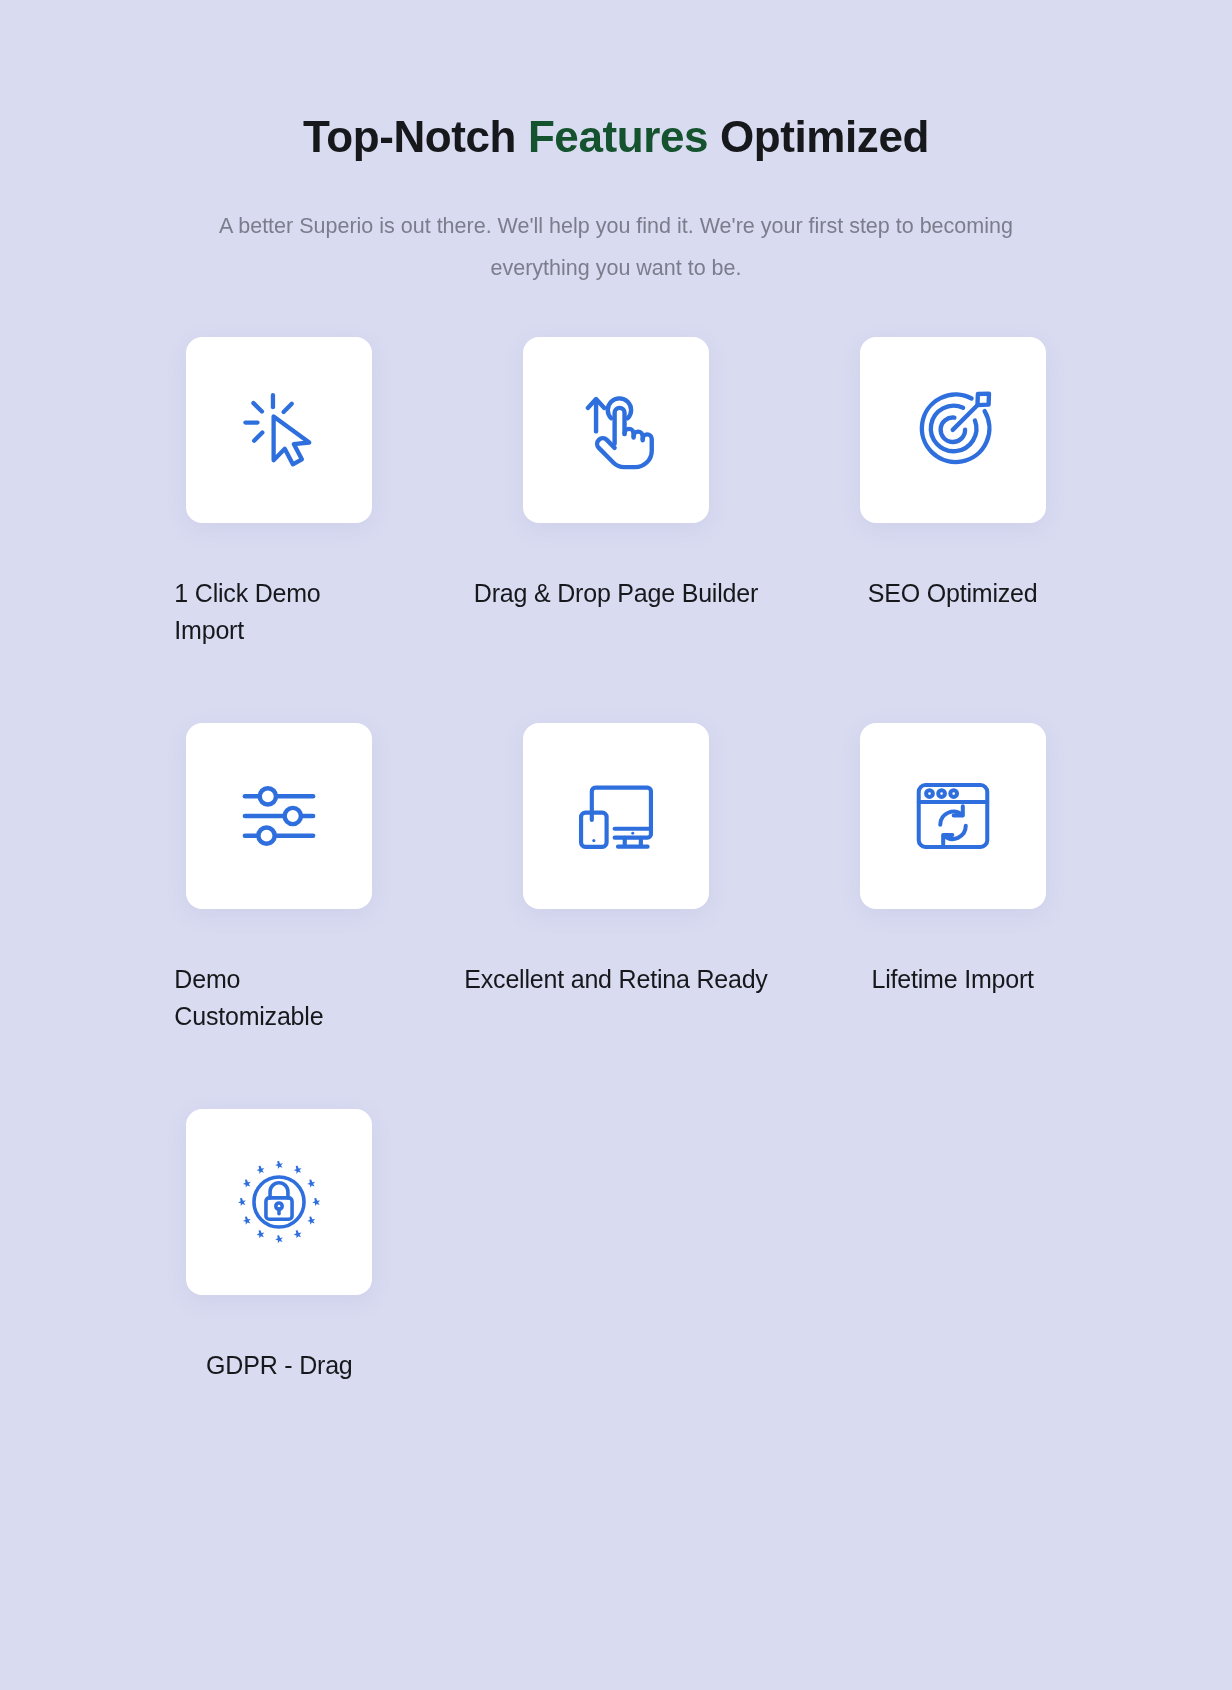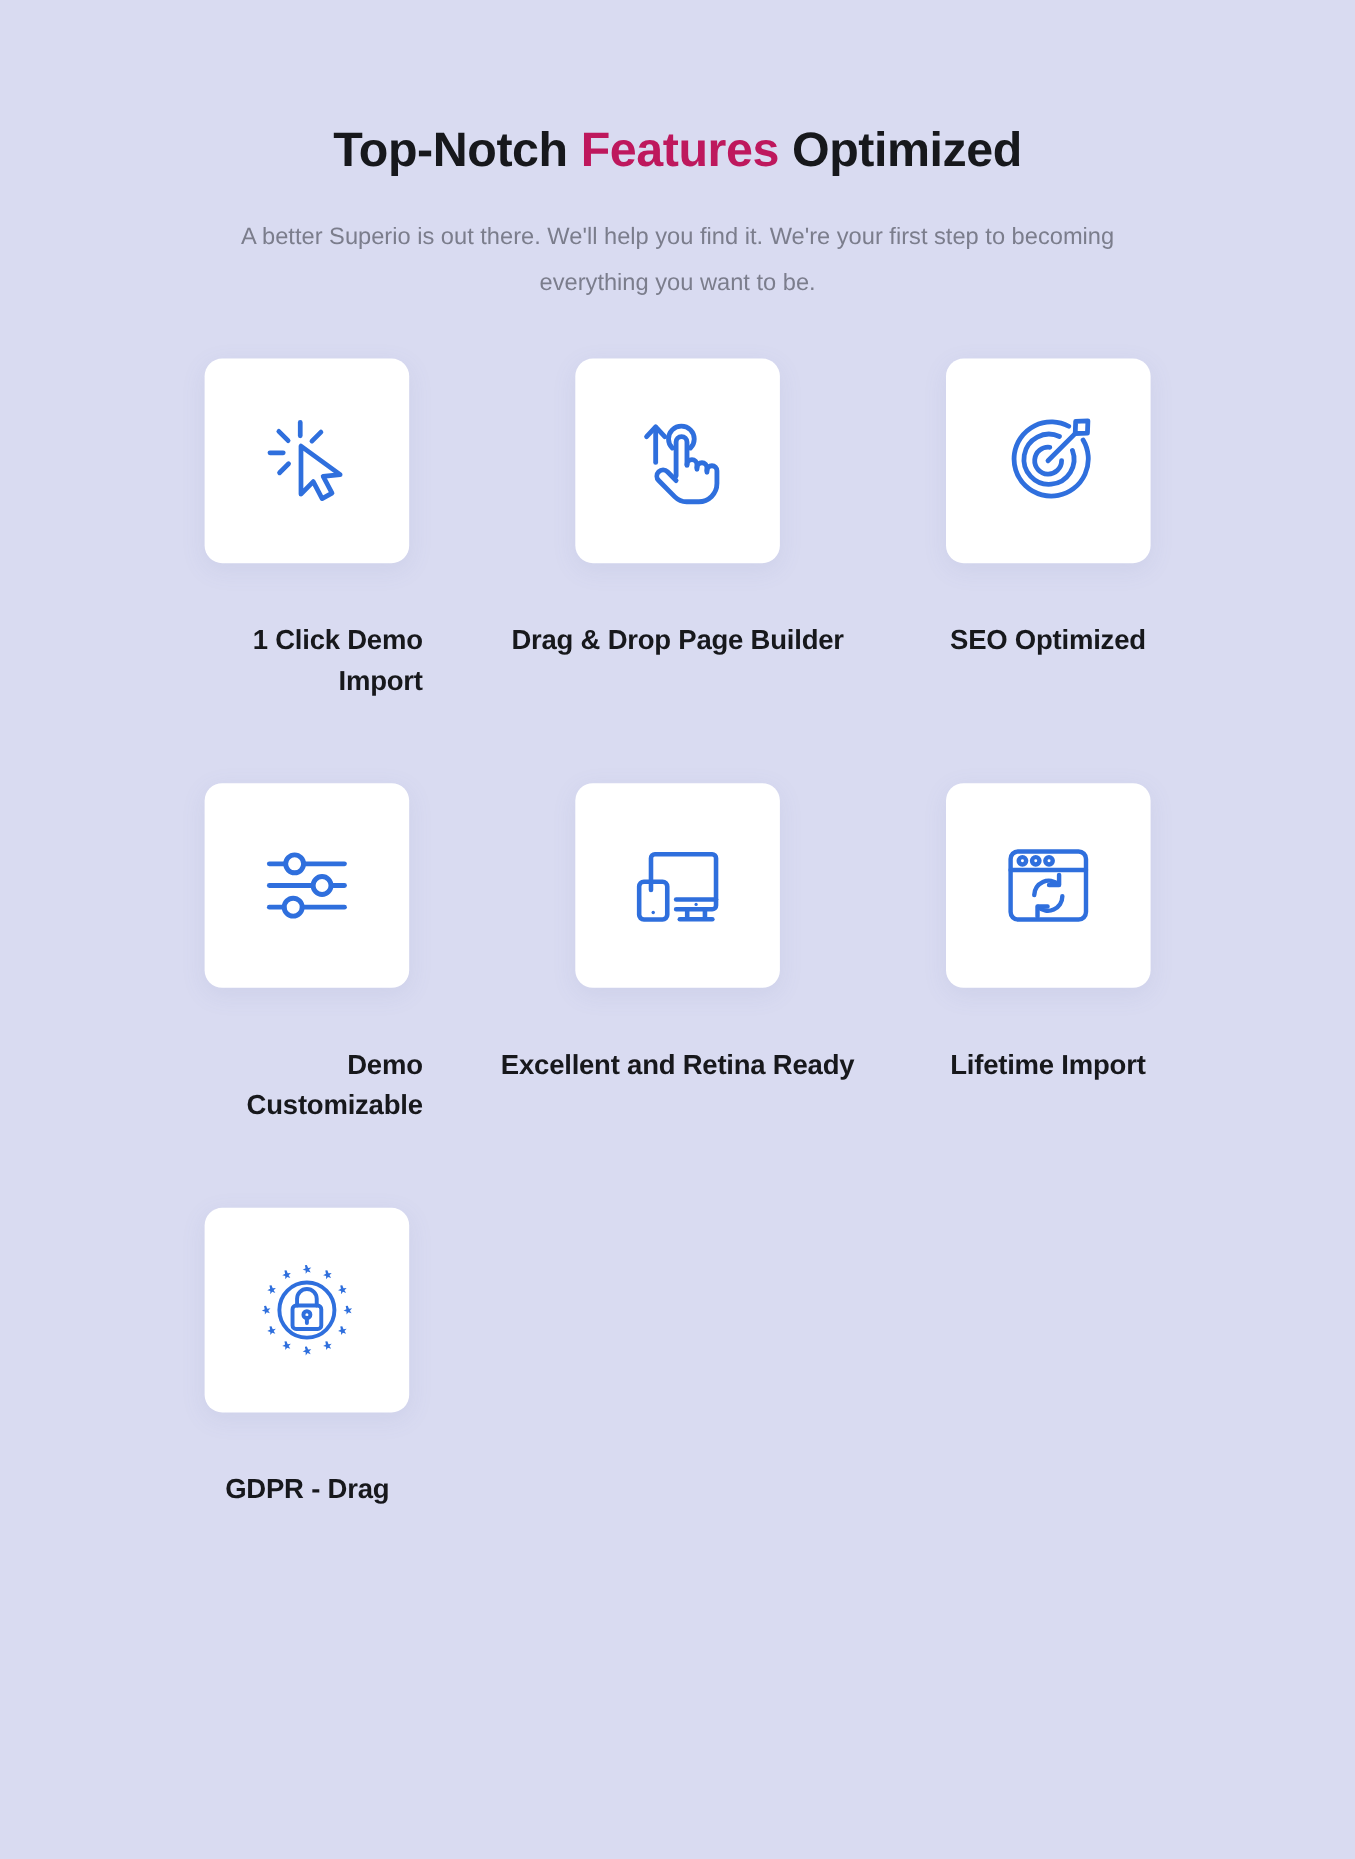--- a/index.html
+++ b/index.html
@@ -20,23 +20,23 @@
     padding-top: 112px;
     text-align: center;
   }
   .title {
     font-size: 44px;
     font-weight: 700;
     color: #17181c;
     letter-spacing: -0.4px;
     line-height: 1.15;
   }
-  .title .accent { color: #be185d; }
+  .title .accent { color: #14532d; }
   .subtitle {
-    margin: 32px auto 0;
+    margin: 43px auto 0;
     width: 880px;
     font-size: 21.5px;
     line-height: 1.95;
     color: #7b7d8c;
     font-weight: 400;
     text-align: center;
   }
   .grid {
     margin: 48px auto 0;
     width: 1010px;
@@ -58,23 +58,23 @@
     border-radius: 16px;
     display: flex;
     align-items: center;
     justify-content: center;
     box-shadow: 0 6px 22px rgba(110, 115, 180, 0.10);
   }
   .card svg { display: block; }
   .label {
     margin-top: 52px;
     font-size: 25px;
-    font-weight: 700;
+    font-weight: 400;
     color: #17181c;
-    text-align: right;
+    text-align: left;
     line-height: 1.45;
     letter-spacing: -0.2px;
     max-width: 300px;
   }
   
   .cell[data-col="0"] .label { max-width: 210px; }
   .cell[data-col="1"] .label { max-width: 330px; }
   .cell[data-col="2"] .label { max-width: 300px; }
 </style>
 </head>

